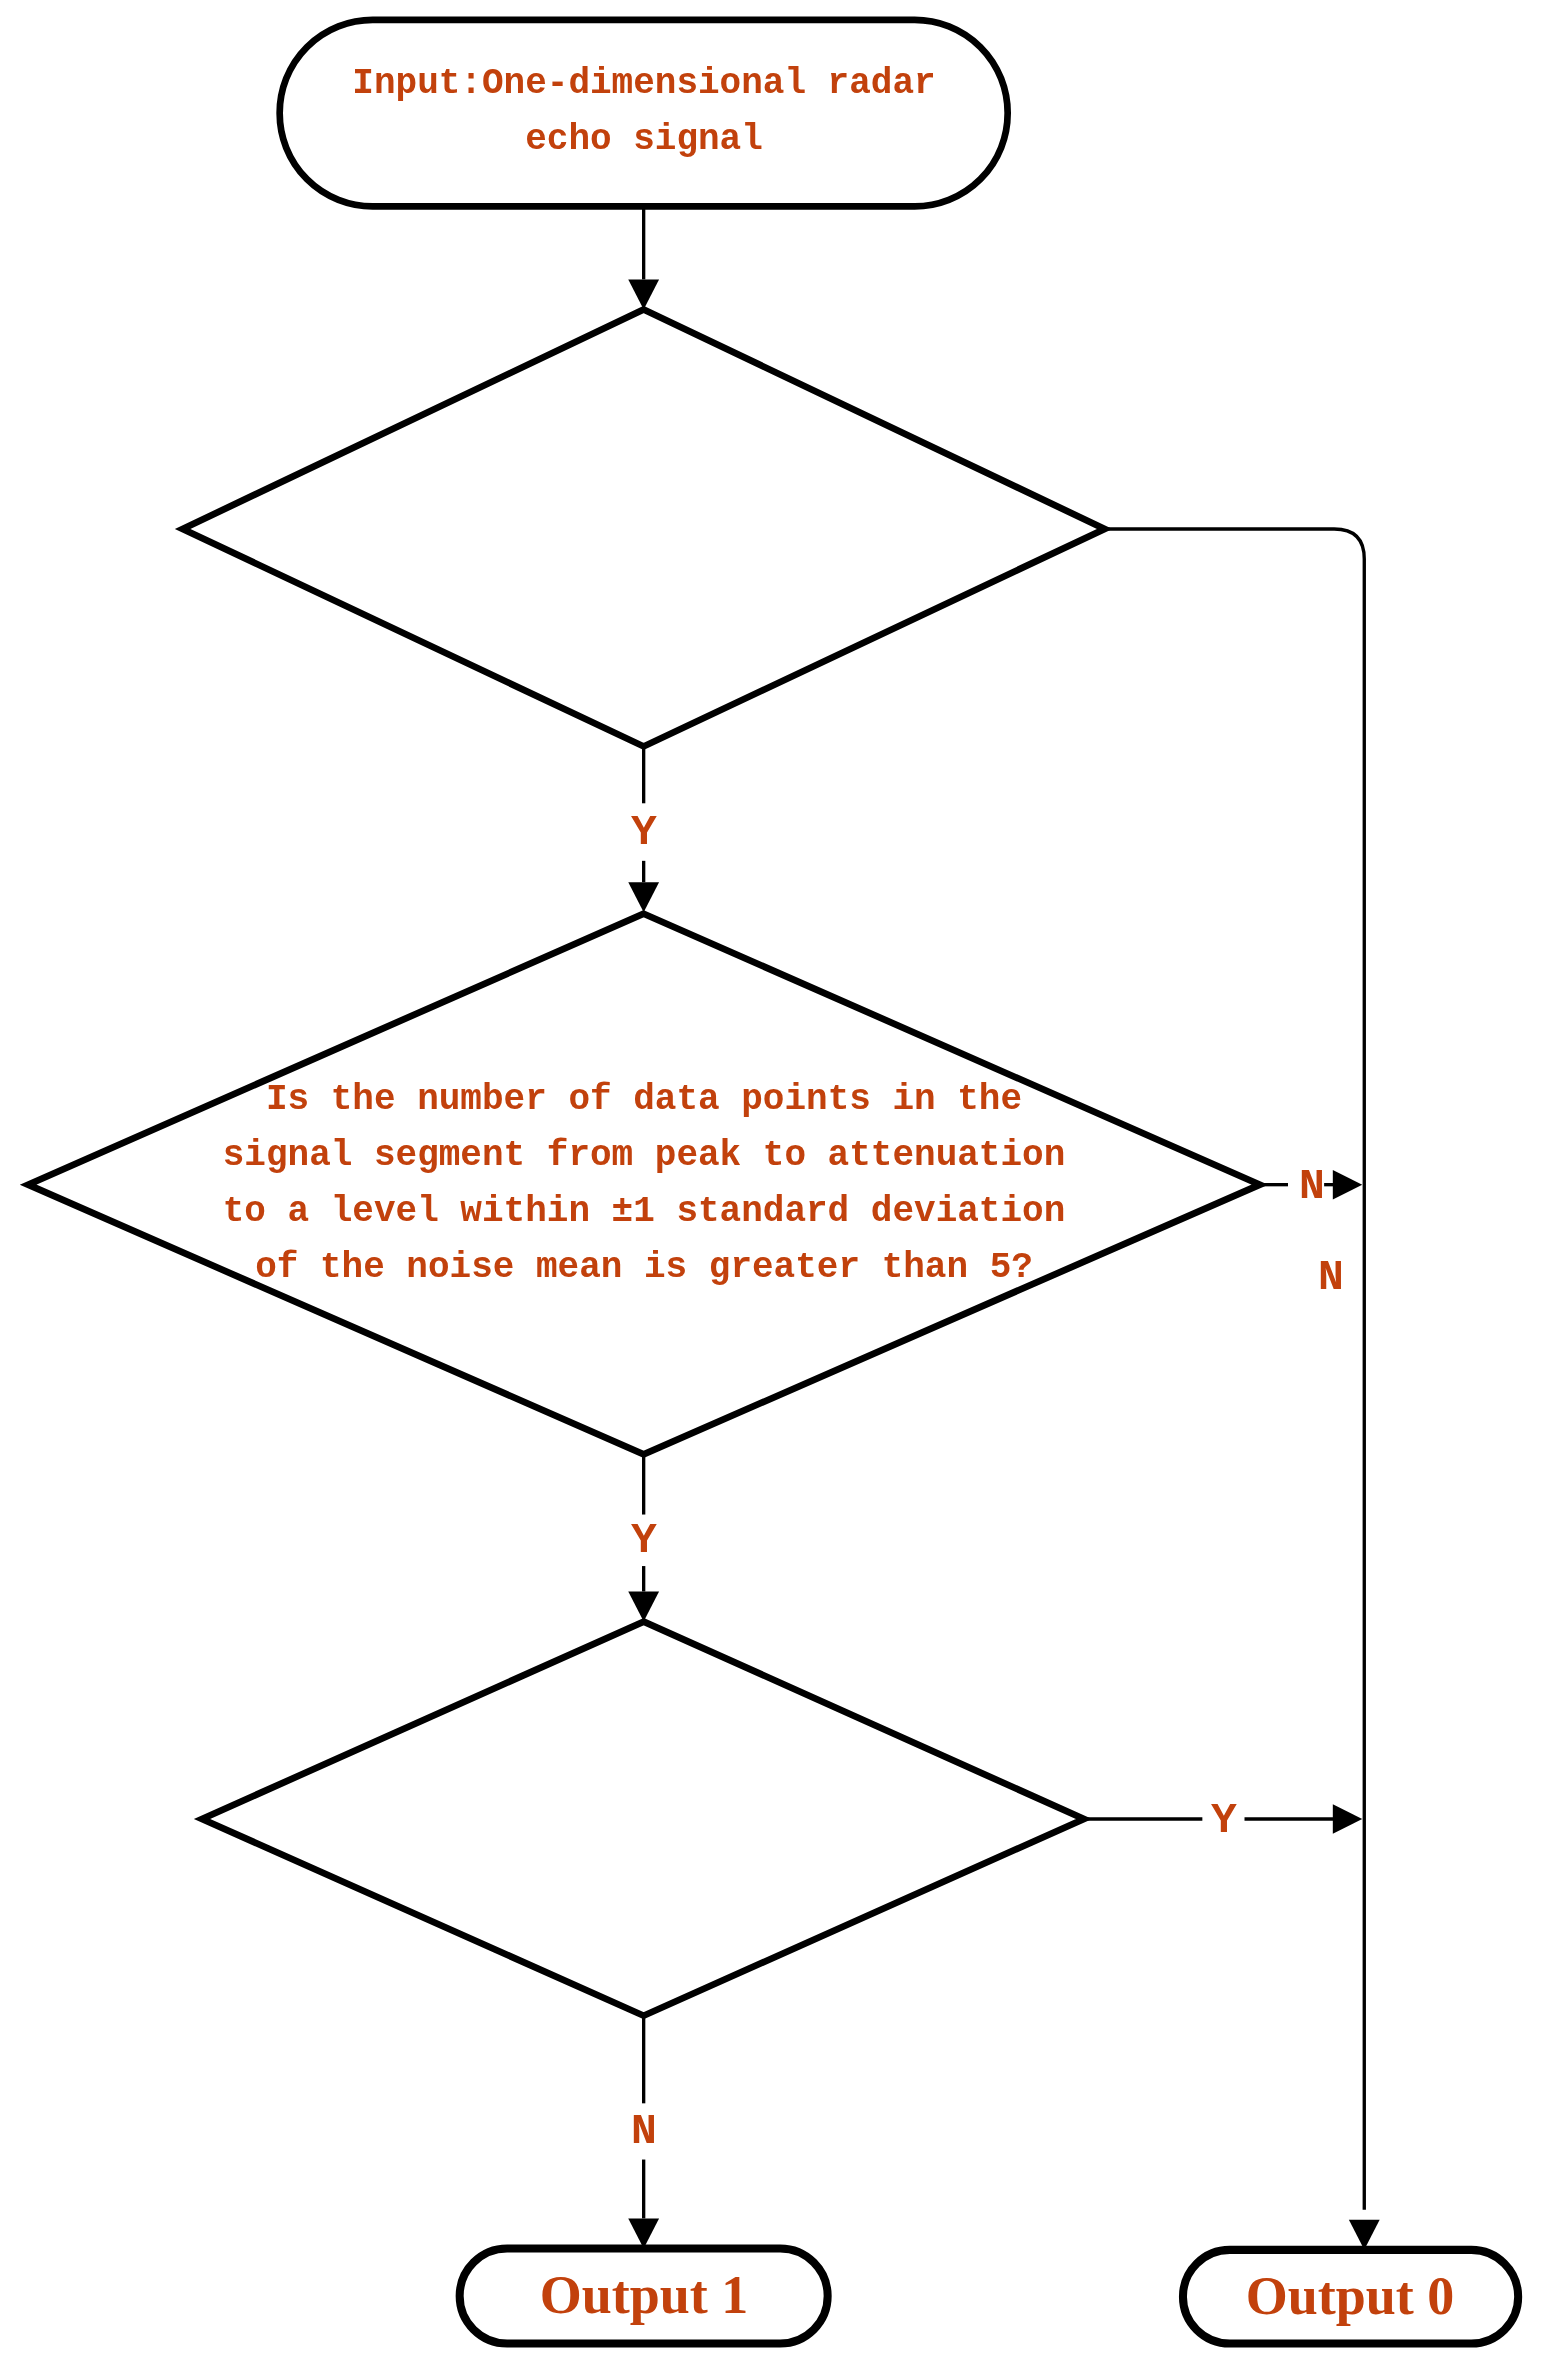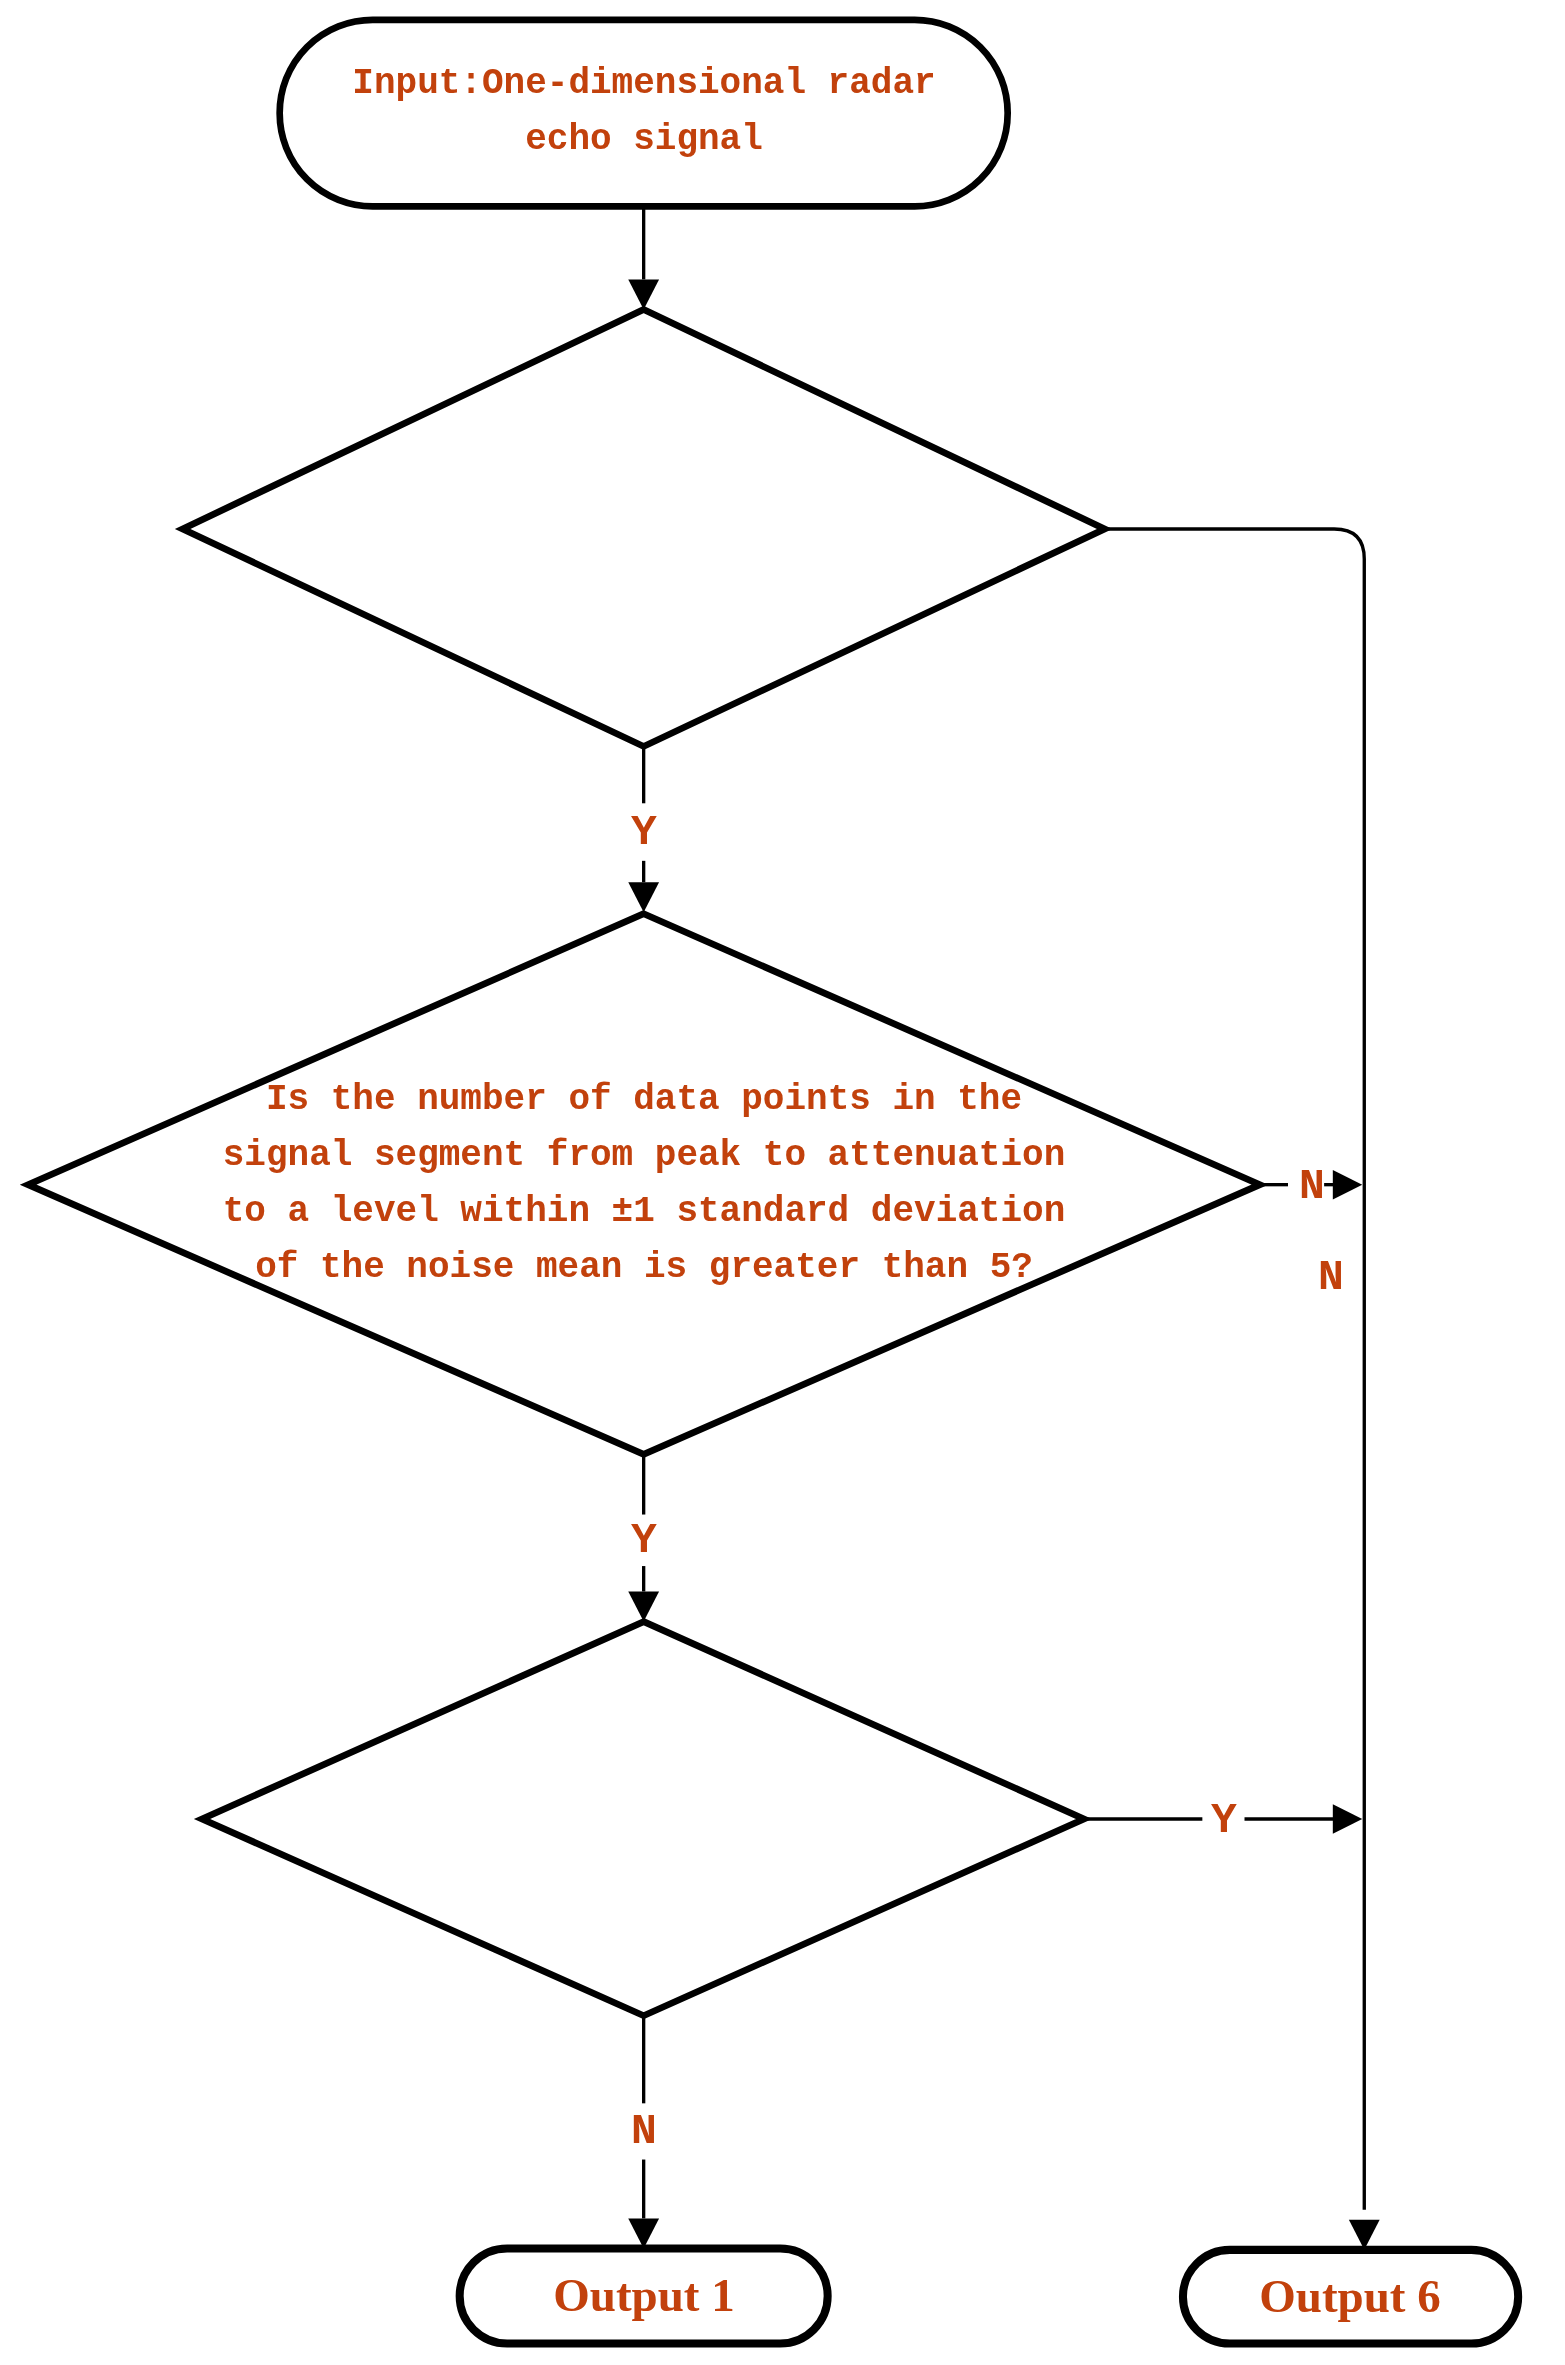--- a/index.html
+++ b/index.html
@@ -28,21 +28,21 @@
   }
   .edge-text {
     font-family: "Liberation Mono", monospace;
     font-weight: bold;
     font-size: 43px;
     line-height: 1;
   }
   .output-text {
     font-family: "Liberation Serif", serif;
     font-weight: bold;
-    font-size: 47px;
+    font-size: 54px;
     line-height: 1;
   }
   .shape { fill: #ffffff; stroke: #000000; }
   .edge  { fill: none; stroke: #000000; stroke-width: 5; }
   .head  { fill: #000000; stroke: none; }
 </style>
 </head>
 <body>
 
 <div class="canvas">
@@ -93,21 +93,21 @@
 
 
   <div class="label node-text" style="left:644px; top:1184px; width:1138px;">Is the number of data points in the
 signal segment from peak to attenuation
 to a level within ±1 standard deviation
 of the noise mean is greater than 5?</div>
 
 
   <div class="label output-text" style="left:644px; top:2295px;">Output 1</div>
 
-  <div class="label output-text" style="left:1350px; top:2296px;">Output 6</div>
+  <div class="label output-text" style="left:1350px; top:2296px;">Output 0</div>
 
   <div class="label edge-text" style="left:644px; top:832px;">Y</div>
 
   <div class="label edge-text" style="left:644px; top:1540px;">Y</div>
 
   <div class="label edge-text" style="left:1312px; top:1186px;">N</div>
 
   <div class="label edge-text" style="left:1331px; top:1277px;">N</div>
 
   <div class="label edge-text" style="left:1224px; top:1820px;">Y</div>

